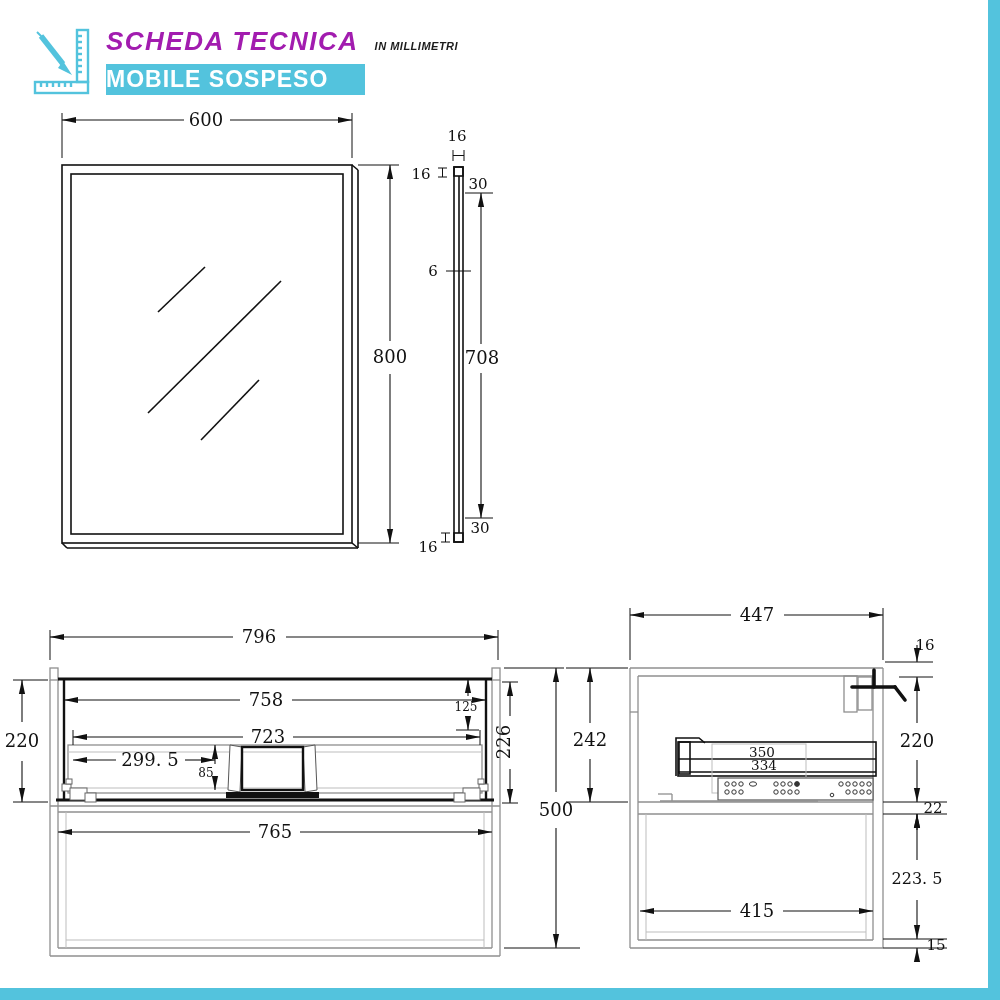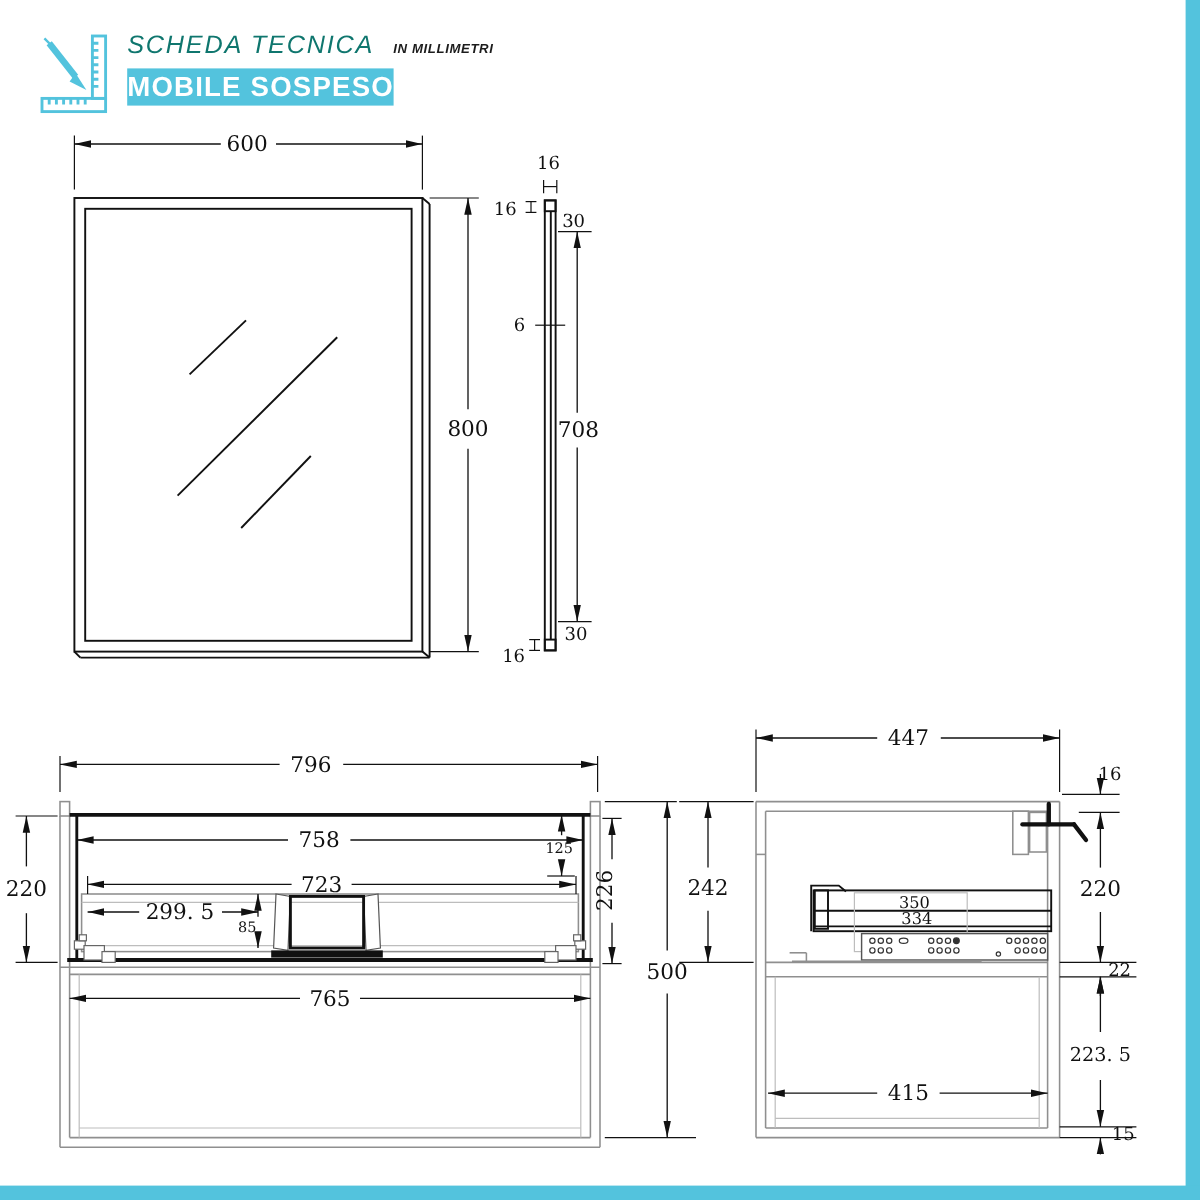--- a/index.html
+++ b/index.html
@@ -4,24 +4,24 @@
 <style>
   html,body{margin:0;padding:0;background:#fff;}
   .page{position:relative;width:1000px;height:1000px;background:#fff;overflow:hidden;
         font-family:"Liberation Sans",sans-serif;}
   .accent-bar-right{position:absolute;top:0;right:0;width:12px;height:1000px;background:#53C3DD;}
   .accent-bar-bottom{position:absolute;left:0;bottom:0;width:1000px;height:12px;background:#53C3DD;}
   .header{position:absolute;left:33px;top:26px;}
   .hdr-icon{position:absolute;left:0;top:2px;}
   .titles{position:absolute;left:73px;top:0;width:400px;}
   .title-row{white-space:nowrap;}
-  .sheet-title{font-size:21px;font-weight:normal;font-style:italic;letter-spacing:1.5px;color:#0f766e;}
+  .sheet-title{font-size:26px;font-weight:bold;font-style:italic;letter-spacing:1.5px;color:#a21caf;}
   .unit-note{font-size:11px;font-weight:bold;font-style:italic;letter-spacing:.5px;color:#1c1c1c;margin-left:16px;}
-  .banner{margin-top:7px;width:222px;height:31px;line-height:31px;background:#53C3DD;color:#fff;
-          font-size:23px;font-weight:bold;letter-spacing:1px;text-align:right;white-space:nowrap;}
+  .banner{margin-top:7px;width:259px;height:31px;line-height:31px;background:#53C3DD;color:#fff;
+          font-size:23px;font-weight:bold;letter-spacing:1px;text-align:left;white-space:nowrap;}
   svg text{font-family:"DejaVu Serif","Liberation Serif",serif;fill:#111;text-anchor:middle;}
   .t18{font-size:18px;} .t16{font-size:16px;} .t15{font-size:15px;} .t13{font-size:13.5px;} .t12{font-size:12px;}
   .dim{stroke:#111;stroke-width:1.1;fill:none;}
   .ext{stroke:#111;stroke-width:1;fill:none;}
   .blk{stroke:#111;stroke-width:1.6;fill:none;}
   .blk2{stroke:#111;stroke-width:2.4;fill:none;}
   .blk3{stroke:#111;stroke-width:3.2;fill:none;}
   .gry{stroke:#8f8f8f;stroke-width:1.3;fill:none;}
   .lgt{stroke:#bdbdbd;stroke-width:1;fill:none;}
   .ms{marker-start:url(#arr);} .me{marker-end:url(#arr);}

